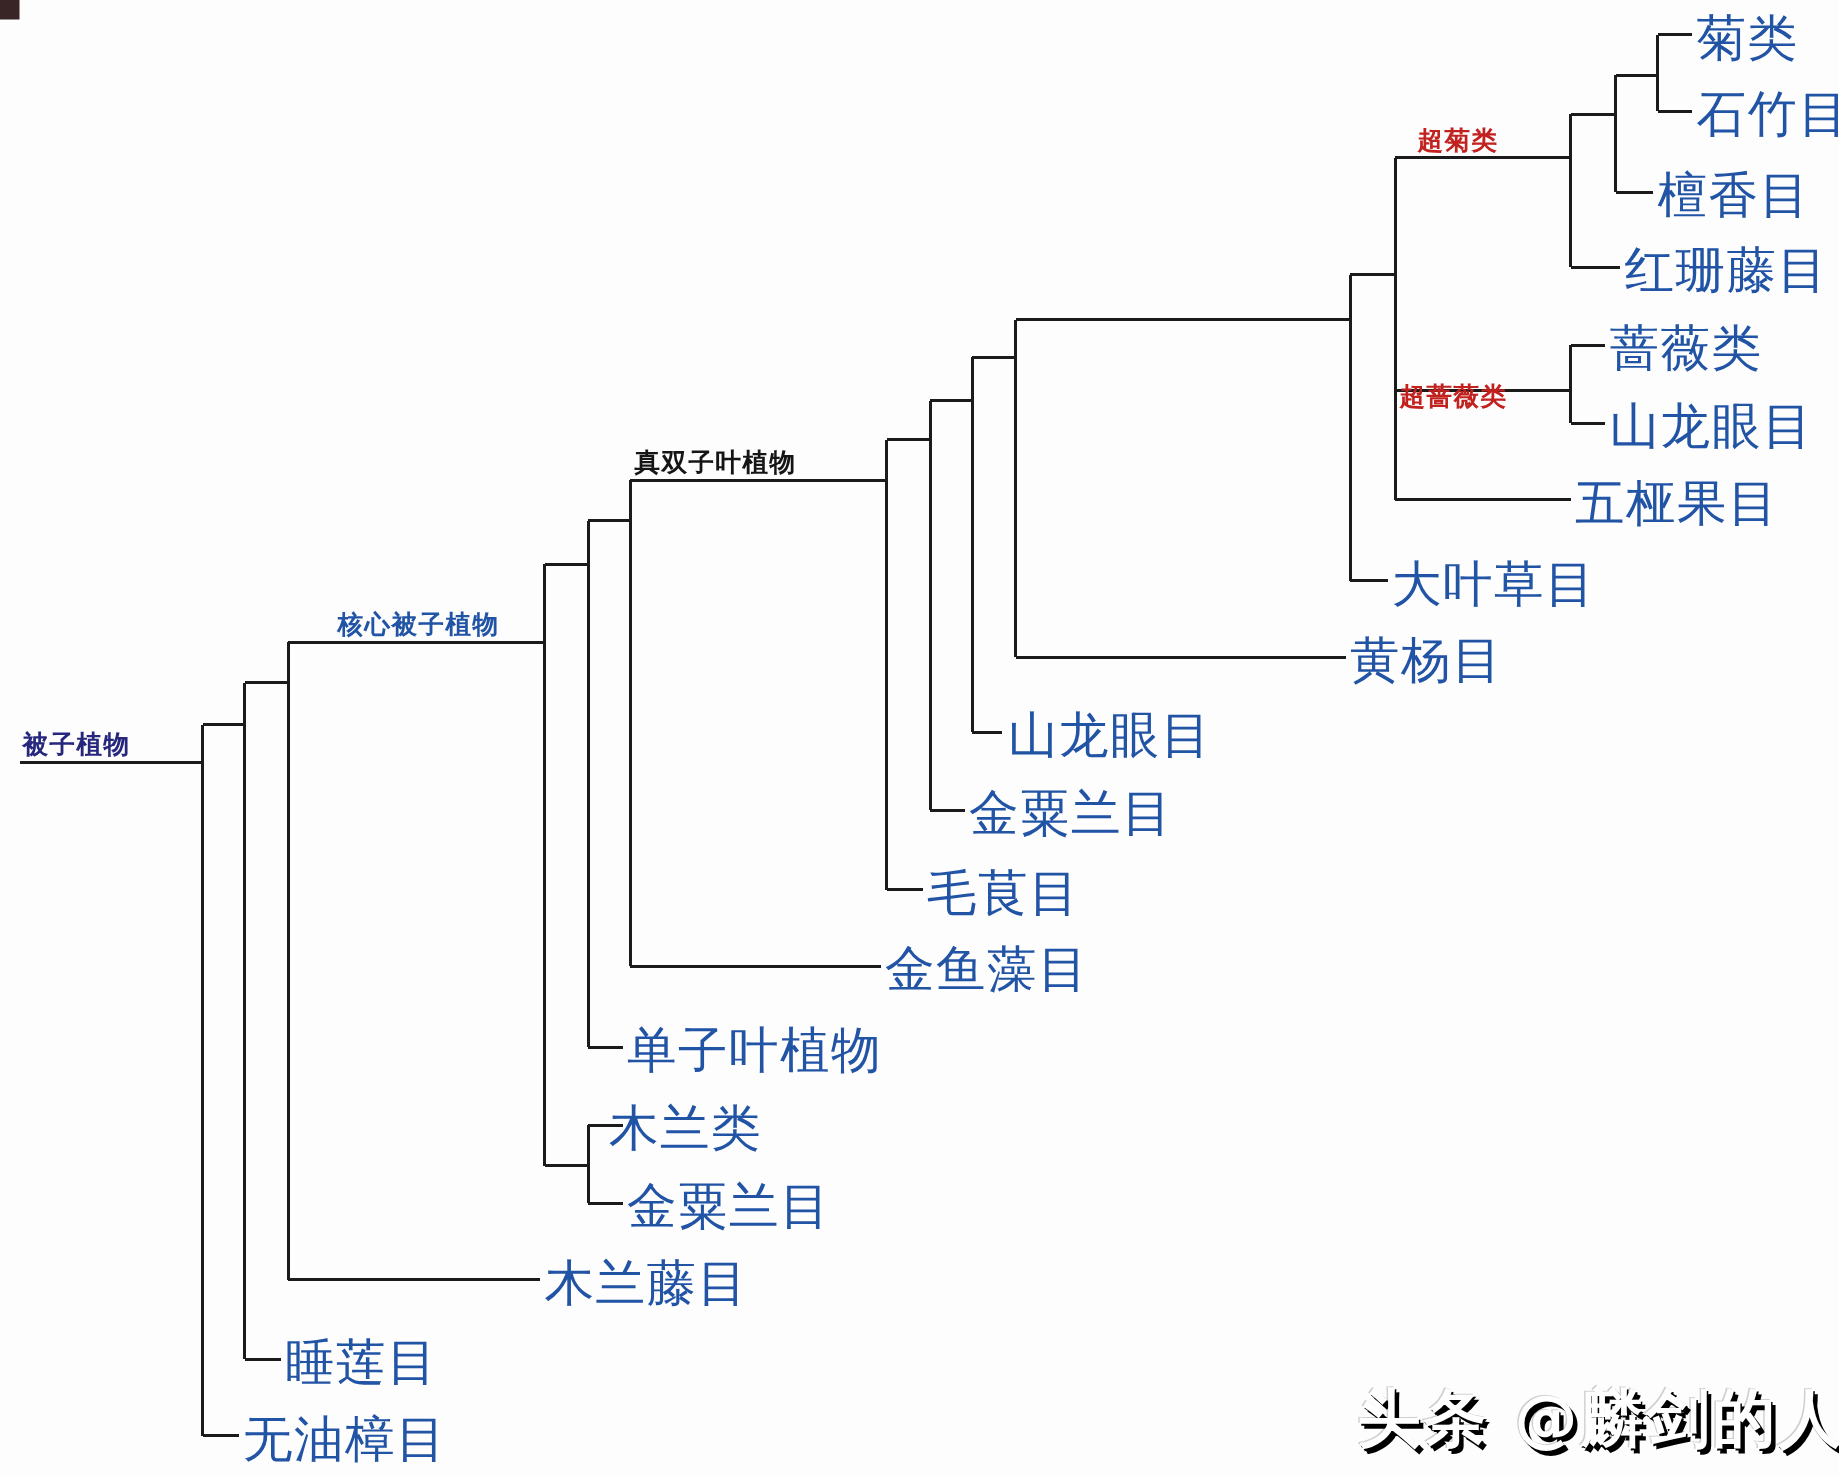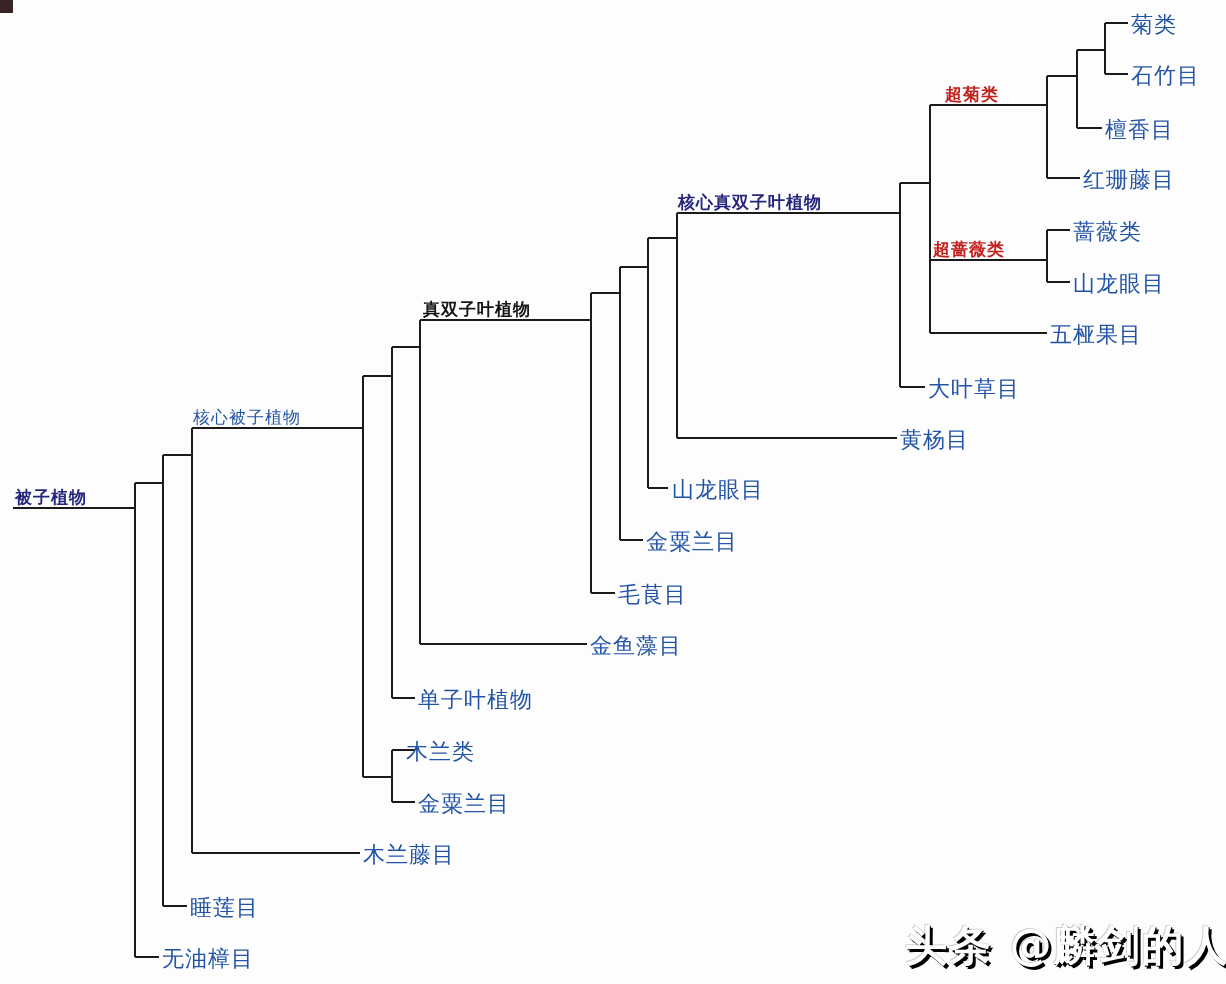--- a/index.html
+++ b/index.html
@@ -9,26 +9,26 @@
   html,body{margin:0;padding:0;}
   body{background:#fff;font-family:"DejaVu Sans","Liberation Sans",sans-serif;}
   .canvas{
     position:relative;width:1226px;height:984px;background:var(--bg);
     overflow:hidden;
   }
   .branches{position:absolute;left:0;top:0;}
   .branches line{stroke:var(--line);stroke-width:2;}
   .lbl{
     position:absolute;white-space:nowrap;line-height:1;
-    letter-spacing:1px;font-size:22px;
+    letter-spacing:1px;font-size:33px;
   }
   .leaf{color:var(--leaf);transform:translateY(-50%);}
   .internal{transform:translateY(-100%);font-size:17px;}
   .navy{color:var(--navy);font-weight:600;}
-  .blue{color:var(--leaf);font-weight:400;}
+  .blue{color:var(--leaf);font-weight:700;margin-left:32px;}
   .black{color:var(--black);font-weight:700;}
   .red{color:var(--red);font-weight:600;}
   .watermark{
     position:absolute;left:905px;top:918px;font-size:42px;font-weight:700;
     letter-spacing:2px;color:#ffffff;white-space:nowrap;
     text-shadow:3px 3px 0 #000, 1px 1px 0 #000, -1px -1px 0 rgba(0,0,0,0.18);
   }
   .corner-mark{
     position:absolute;left:0;top:0;width:13px;height:13px;background:#3a2526;
   }
@@ -98,23 +98,22 @@
     <line x1="1077" y1="128" x2="1102" y2="128"></line>
     <line x1="1077" y1="50" x2="1105" y2="50"></line>
     <line x1="1105" y1="23" x2="1105" y2="74"></line>
     <line x1="1105" y1="23" x2="1128" y2="23"></line>
     <line x1="1105" y1="74" x2="1128" y2="74"></line>
   </svg>
 
   <div class="lbl internal navy" style="left:15px;top:506px">被子植物</div>
   <div class="lbl internal blue" style="left:193px;top:426px">核心被子植物</div>
   <div class="lbl internal black" style="left:423px;top:318px">真双子叶植物</div>
-  <div class="lbl internal navy" style="left:678px;top:211px">核心真双子叶植物</div>
   <div class="lbl internal red" style="left:945px;top:103px">超菊类</div>
-  <div class="lbl internal red" style="left:933px;top:258px">超蔷薇类</div>
+  <div class="lbl internal red" style="left:933px;top:274px">超蔷薇类</div>
 
   <div class="lbl leaf" style="left:1131px;top:25px">菊类</div>
   <div class="lbl leaf" style="left:1131px;top:76px">石竹目</div>
   <div class="lbl leaf" style="left:1105px;top:130px">檀香目</div>
   <div class="lbl leaf" style="left:1083px;top:180px">红珊藤目</div>
   <div class="lbl leaf" style="left:1073px;top:232px">蔷薇类</div>
   <div class="lbl leaf" style="left:1073px;top:284px">山龙眼目</div>
   <div class="lbl leaf" style="left:1050px;top:335px">五桠果目</div>
   <div class="lbl leaf" style="left:928px;top:389px">大叶草目</div>
   <div class="lbl leaf" style="left:900px;top:440px">黄杨目</div>

